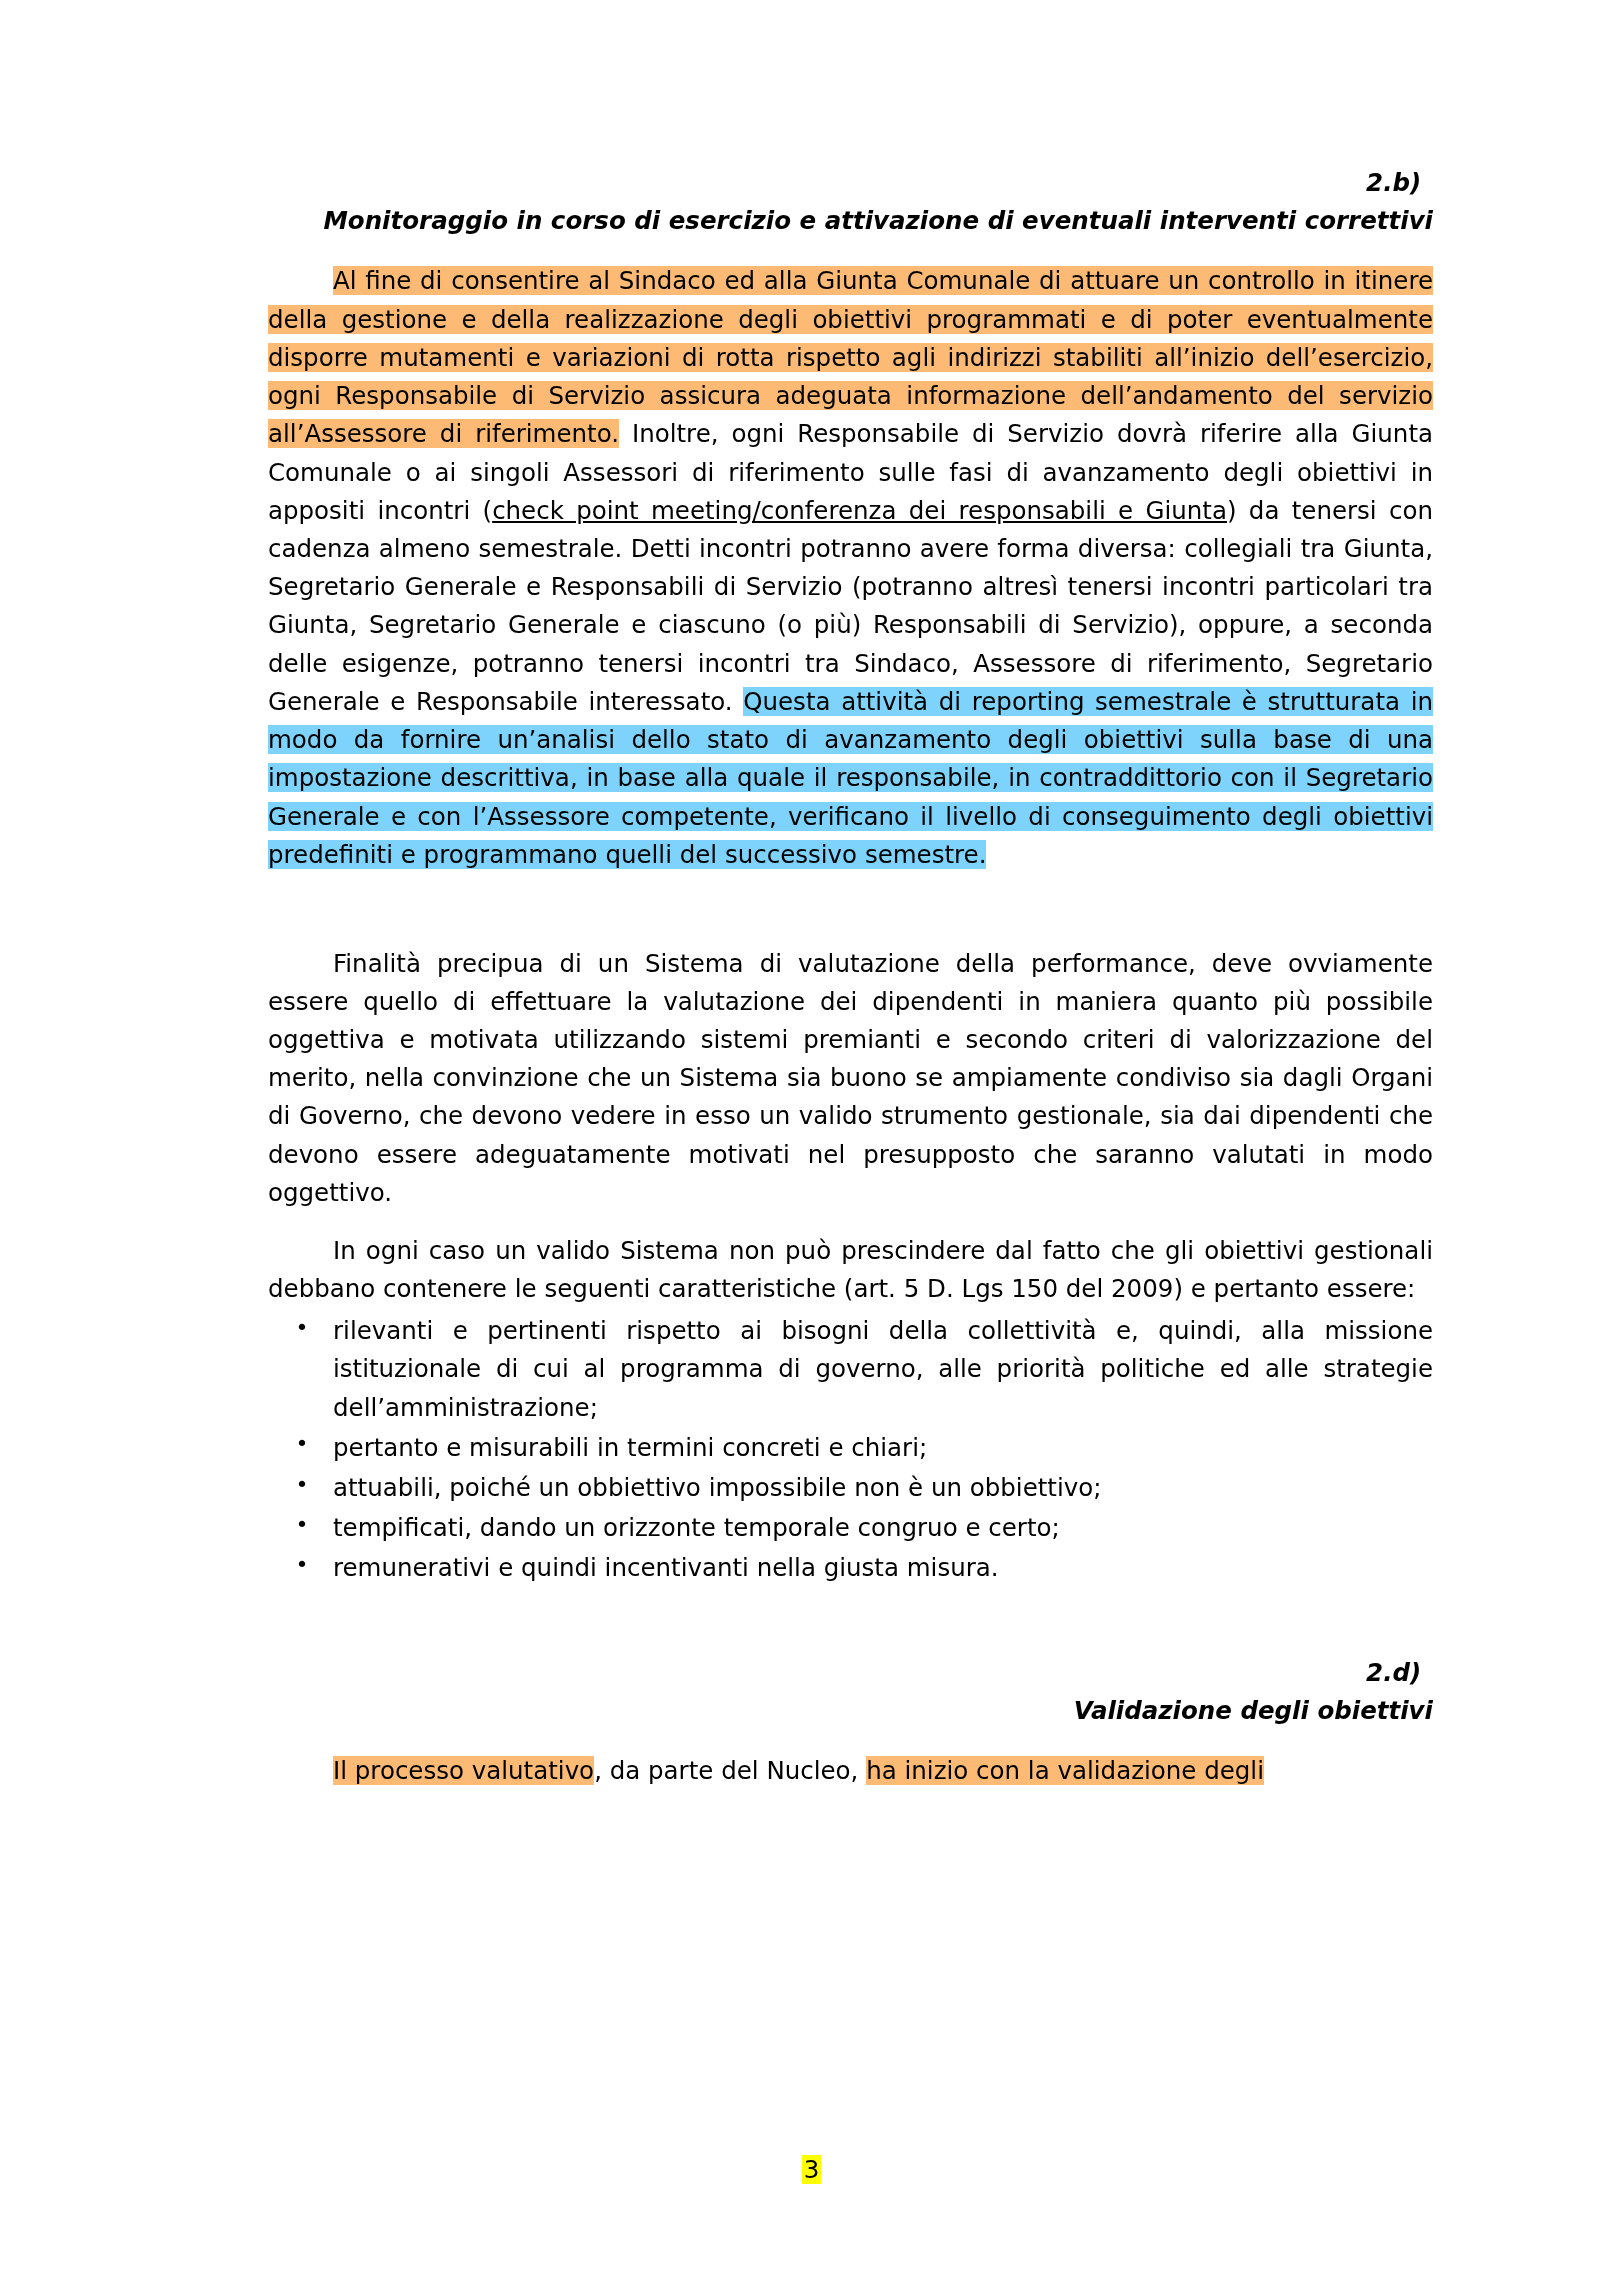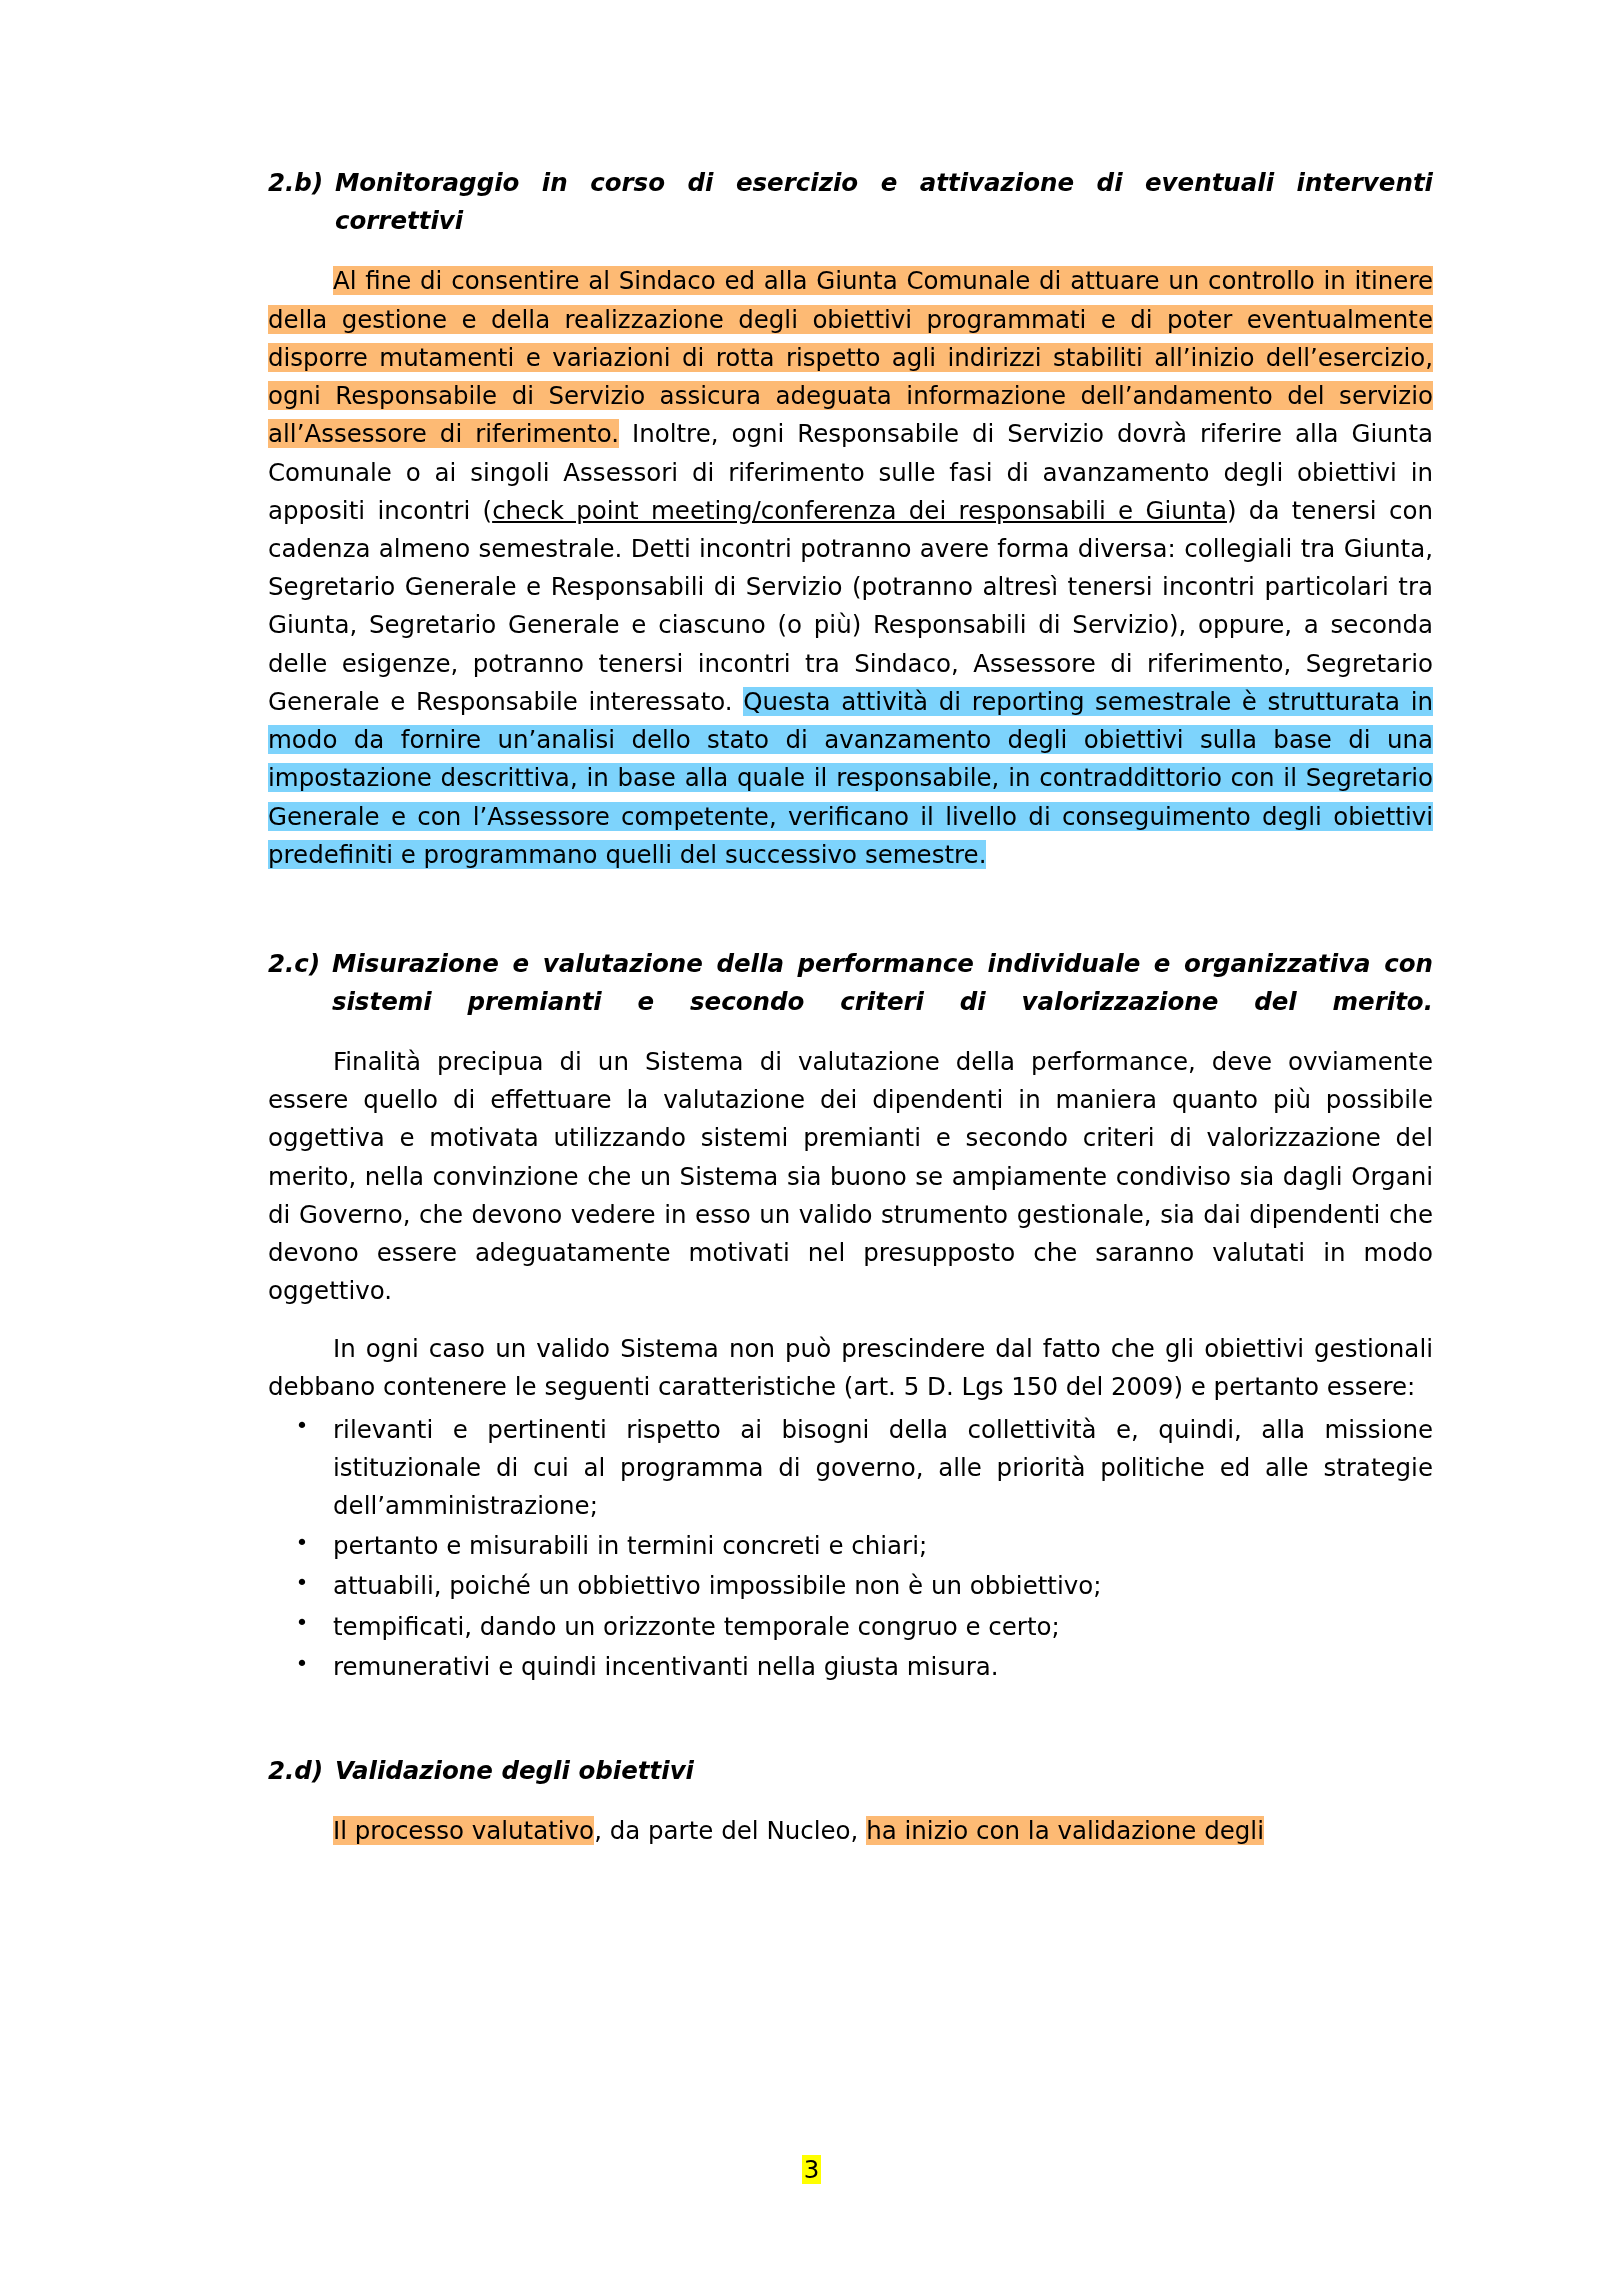--- a/index.html
+++ b/index.html
@@ -27,22 +27,23 @@
     width: 1165px;
     font-size: 24.5px;
     line-height: 1.56;
   }
 
   
   .heading {
     font-weight: bold;
     font-style: italic;
     display: flex;
-    align-items: flex-start;
+    align-items: flex-end;
     margin: 0 0 22px 0;
+    flex-direction: column;
   }
   .heading .num {
     white-space: nowrap;
     flex: 0 0 auto;
     margin-right: 11.8px;
   }
   .heading .htext {
     flex: 1 1 auto;
     text-align: justify;
   }
@@ -117,24 +118,20 @@
       <span class="htext">Monitoraggio in corso di esercizio e attivazione di eventuali interventi correttivi</span>
     </div>
 
     <p class="body"><span class="hl">Al fine di consentire al Sindaco ed alla Giunta Comunale di attuare un controllo in itinere della gestione e della realizzazione degli obiettivi programmati e di poter eventualmente disporre mutamenti e variazioni di rotta rispetto agli indirizzi stabiliti all’inizio dell’esercizio, ogni Responsabile di Servizio assicura adeguata informazione dell’andamento del servizio all’Assessore di riferimento.</span><span> Inoltre, ogni Responsabile di Servizio dovrà riferire alla Giunta Comunale o ai singoli Assessori di riferimento sulle fasi di avanzamento degli obiettivi in appositi incontri (</span><span class="ul">check point meeting/conferenza dei responsabili e Giunta</span><span>) da tenersi con cadenza almeno semestrale. Detti incontri potranno avere forma diversa: collegiali tra Giunta, Segretario Generale e Responsabili di Servizio (potranno altresì tenersi incontri particolari tra Giunta, Segretario Generale e ciascuno (o più) Responsabili di Servizio), oppure, a seconda delle esigenze, potranno tenersi incontri tra Sindaco, Assessore di riferimento, Segretario Generale e Responsabile interessato. </span><span class="hl-ul">Questa attività di reporting semestrale è strutturata in modo da fornire un’analisi dello stato di avanzamento degli obiettivi sulla base di una impostazione descrittiva, in base alla quale il responsabile, in contraddittorio con il Segretario Generale e con l’Assessore competente, verificano il livello di conseguimento degli obiettivi predefiniti e programmano quelli del successivo semestre.</span></p>
 
     <div class="spacer-sm"></div>
 
 
     <div class="spacer-lg"></div>
 
-    <div class="heading justify-both">
-      <span class="num">2.c)</span>
-      <span class="htext">Misurazione e valutazione della performance individuale e organizzativa con sistemi premianti e secondo criteri di valorizzazione del merito.</span>
-    </div>
 
     <p class="body"><span>Finalità precipua di un Sistema di valutazione della performance, deve ovviamente essere quello di effettuare la valutazione dei dipendenti in maniera quanto più possibile oggettiva e motivata utilizzando sistemi premianti e secondo criteri di valorizzazione del merito, nella convinzione che un Sistema sia buono se ampiamente condiviso sia dagli Organi di Governo, che devono vedere in esso un valido strumento gestionale, sia dai dipendenti che devono essere adeguatamente motivati nel presupposto che saranno valutati in modo oggettivo.</span></p>
 
     <p class="body tight"><span>In ogni caso un valido Sistema non può prescindere dal fatto che gli obiettivi gestionali debbano contenere le seguenti caratteristiche (art. 5 D. Lgs 150 del 2009) e pertanto essere:</span></p>
 
     <ul class="bullets">
       <li>rilevanti e pertinenti rispetto ai bisogni della collettività e, quindi, alla missione istituzionale di cui al programma di governo, alle priorità politiche ed alle strategie dell’amministrazione;</li>
       <li>pertanto e misurabili in termini concreti e chiari;</li>
       <li>attuabili, poiché un obbiettivo impossibile non è un obbiettivo;</li>
       <li>tempificati, dando un orizzonte temporale congruo e certo;</li>

